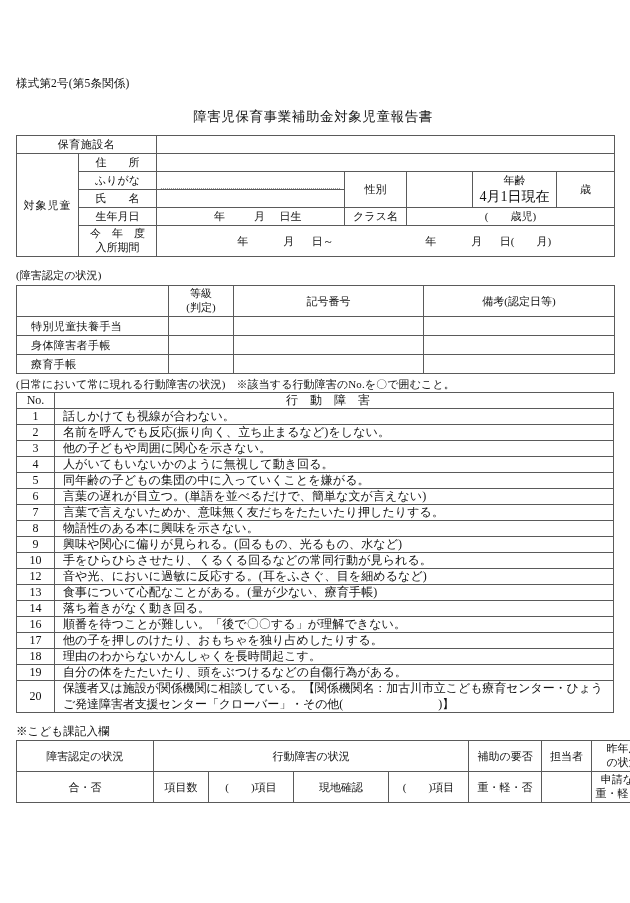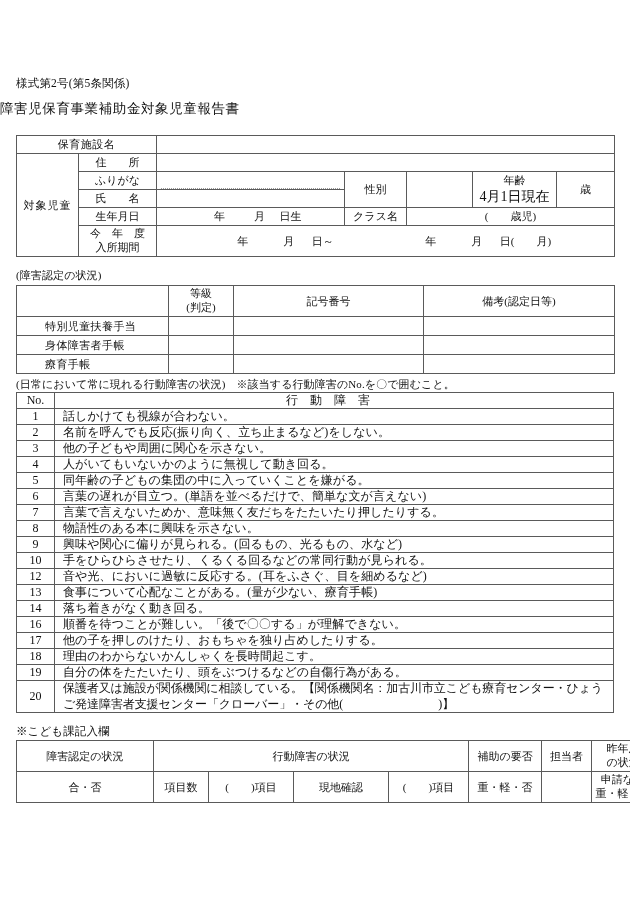--- a/index.html
+++ b/index.html
@@ -28,23 +28,23 @@
     position: absolute;
     left: 16px;
     top: 76px;
     font-size: 11.5px;
     letter-spacing: 0.2px;
     white-space: nowrap;
   }
   .doc-title {
     position: absolute;
     left: 0;
-    top: 100px;
+    top: 108px;
     width: 626px;
-    text-align: left;
+    text-align: center;
     font-size: 13.5px;
     letter-spacing: 0.6px;
   }
   .section-label {
     position: absolute;
     font-size: 11px;
     white-space: nowrap;
     letter-spacing: 0.1px;
   }
   .section-label.cert { left: 16px; top: 268px; }
@@ -89,21 +89,21 @@
   }
   .datecell { letter-spacing: 0px; }
   .datecell .g { display: inline-block; width: 40px; }
   .datecell .g2 { display: inline-block; width: 46px; }
 
   
   #cert-table { left: 16px; top: 285px; width: 598px; }
   #cert-table td { height: 18px; }
   #cert-table td.rowlabel {
     text-align: left;
-    padding-left: 28px;
+    padding-left: 14px;
     letter-spacing: 0.4px;
   }
   #cert-table td.hdr { height: 30px; }
 
   
   #behavior-table { left: 16px; top: 392px; width: 598px; }
   #behavior-table td { height: 15px; font-size: 12px; }
   #behavior-table td.num { width: 38px; }
   #behavior-table td.txt {
     text-align: left;

